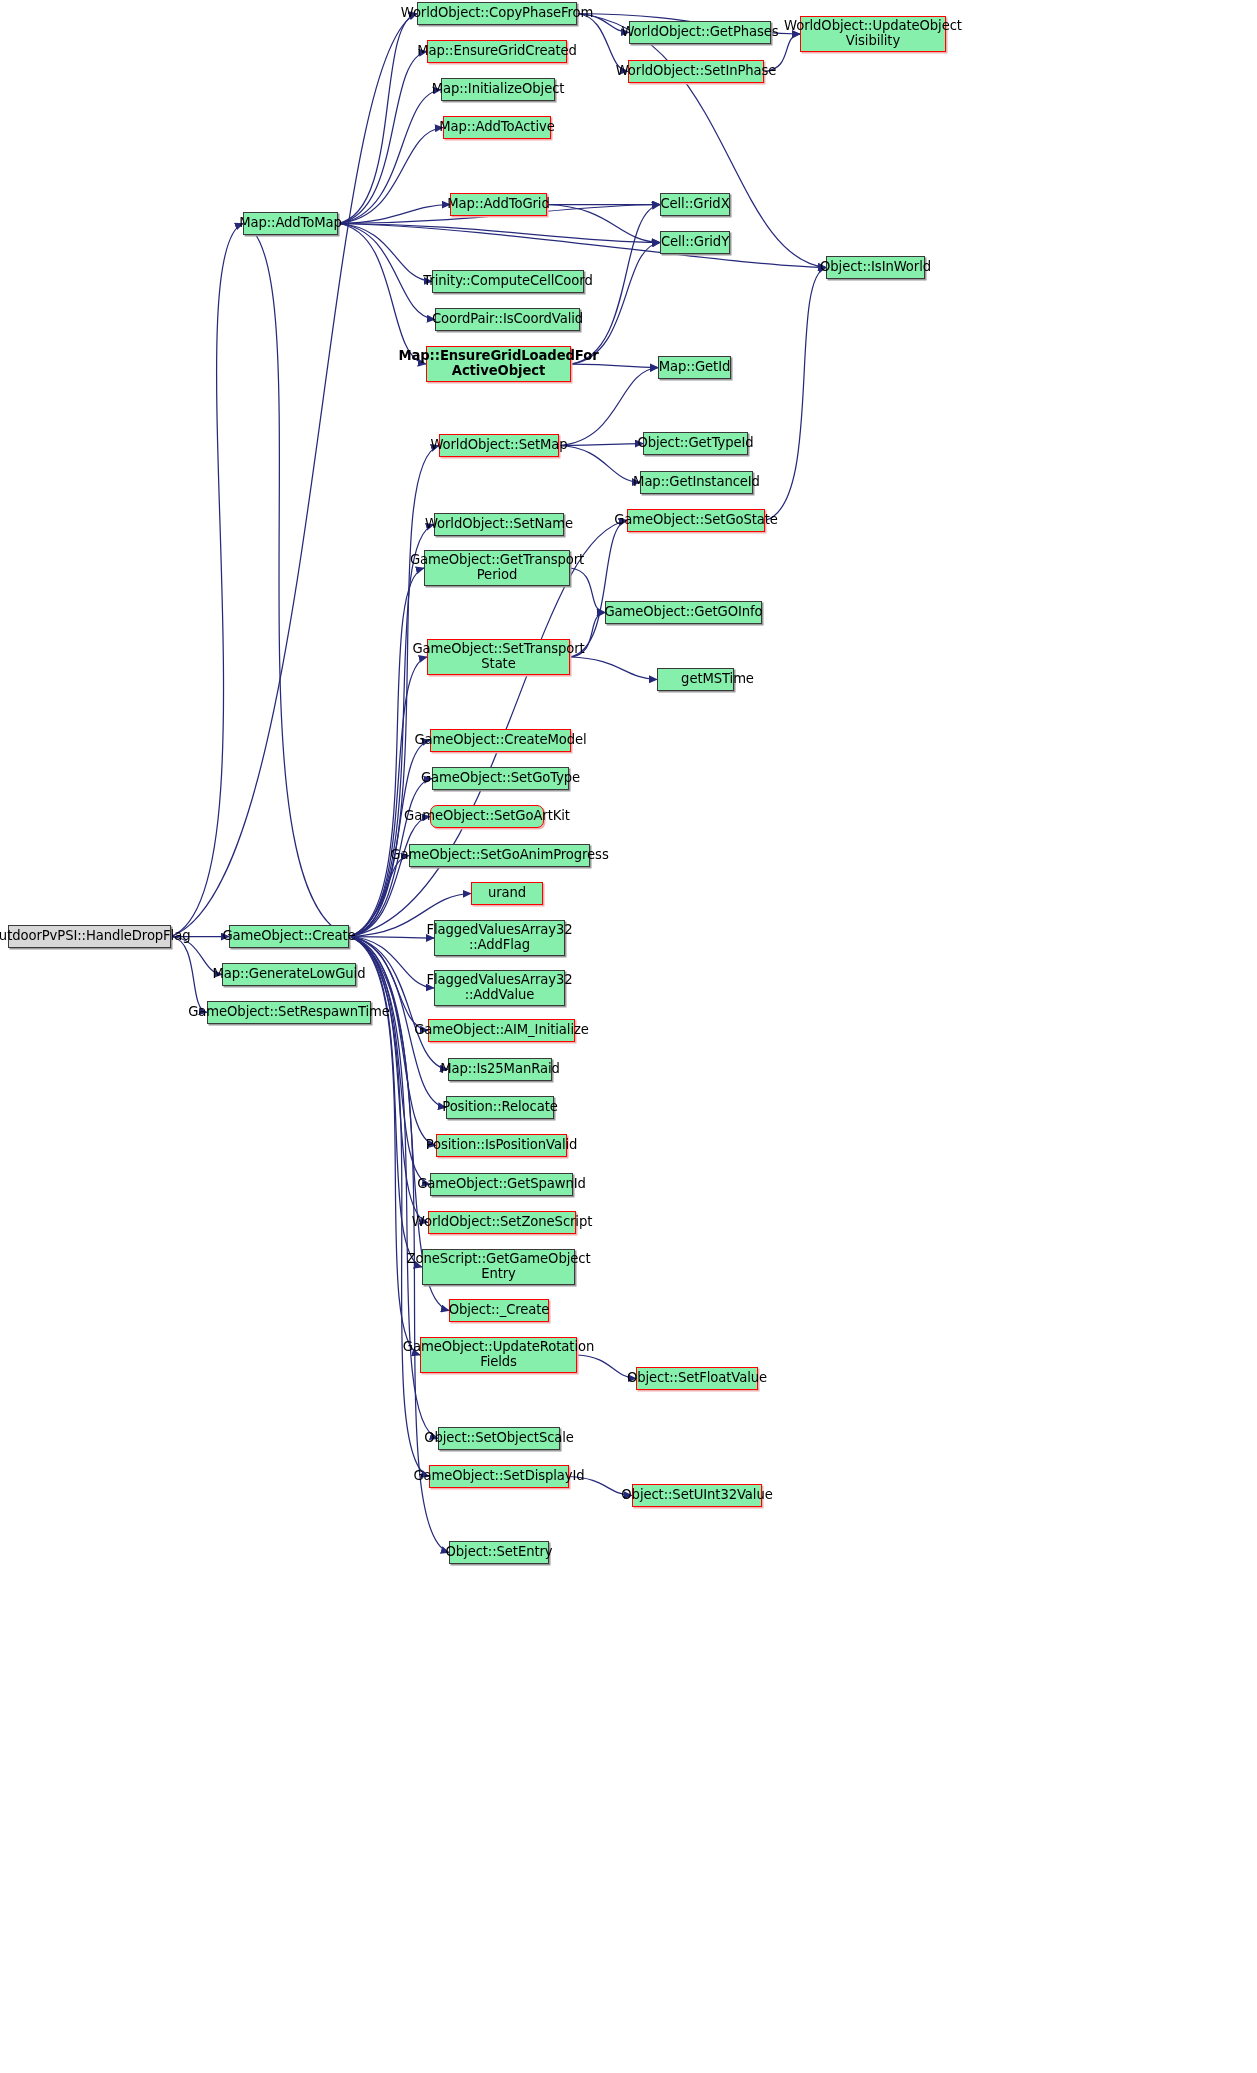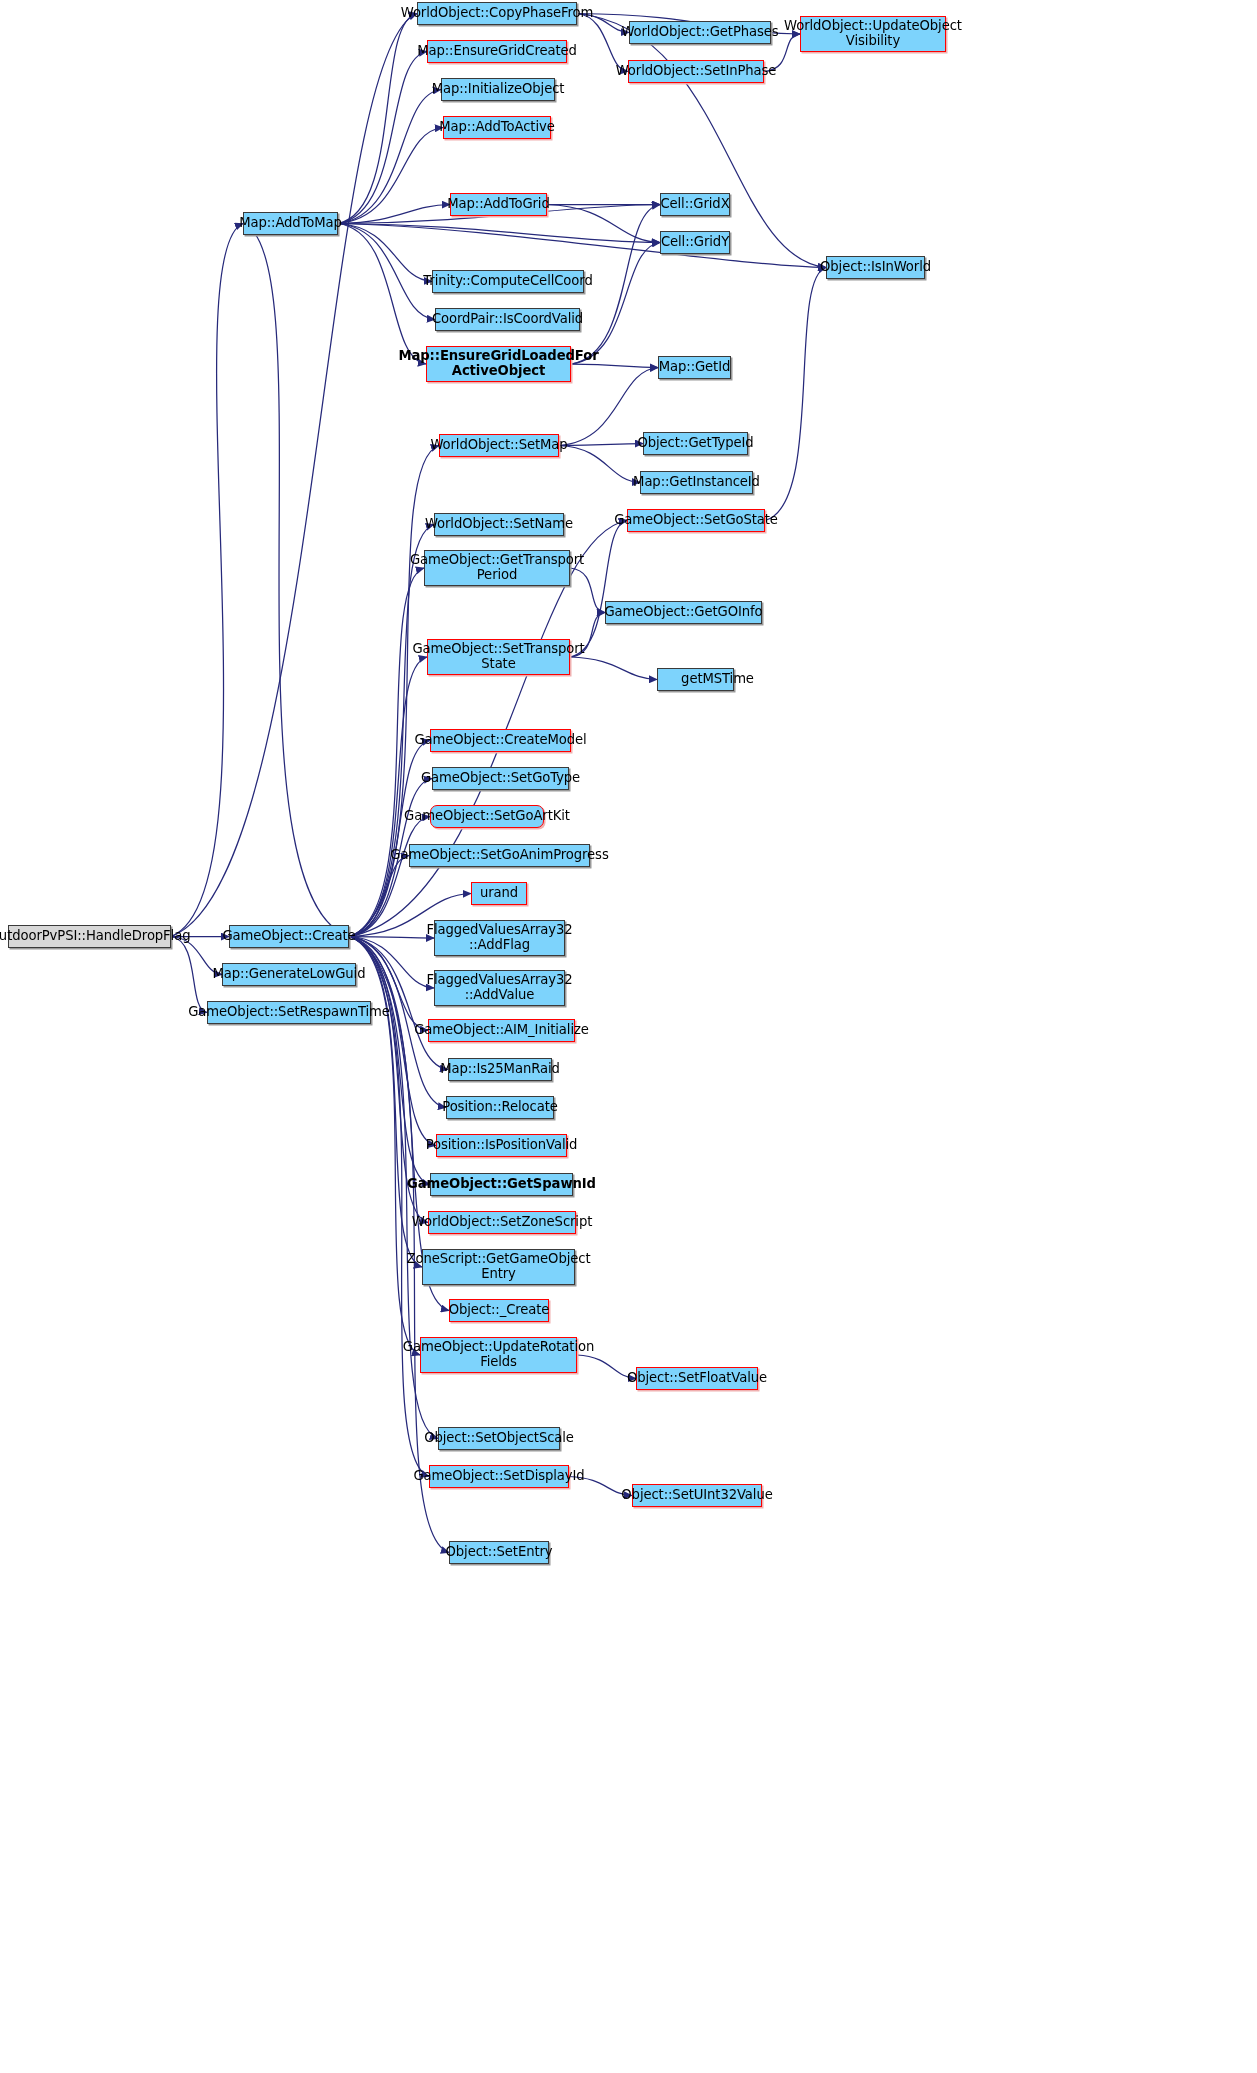--- a/index.html
+++ b/index.html
@@ -1,20 +1,20 @@
 <!DOCTYPE html>
 <html><head>
 <meta charset="utf-8">
 <style>
   html,body{margin:0;padding:0;background:#ffffff;}
   #canvas{position:relative;width:1257px;height:2073px;overflow:hidden;
           font-family:"DejaVu Sans","Liberation Sans",sans-serif;background:#fff;}
   svg.edges{position:absolute;left:0;top:0;width:1257px;height:2073px;pointer-events:none;}
   .node{position:absolute;box-sizing:border-box;display:flex;align-items:center;
-        justify-content:center;text-align:center;background:#7dd3fc;
+        justify-content:center;text-align:center;background:#86efac;
         font-size:13.2px;color:#000;line-height:1.12;letter-spacing:-0.1px;
         padding:1px 4px;white-space:pre-line;}
   .node.black{border:1.2px solid #3a3a3a;box-shadow:1.5px 1.5px 0 0 #9a9a9a;}
   .node.red{border:1.2px solid #ff0000;box-shadow:1.5px 1.5px 0 0 #f0b0b0;}
   .node.root{border:1.2px solid #3a3a3a;background:#d8d8d8;box-shadow:1.5px 1.5px 0 0 #9a9a9a;}
 </style>
 </head>
 <body>
 
 <div id="canvas">
@@ -119,30 +119,30 @@
       <div class="node black" style="left: 424px; top: 550px; width: 146px; height: 36px;">GameObject::GetTransport
 Period</div>
       <div class="node black" style="left: 605px; top: 601px; width: 157px; height: 23px;">GameObject::GetGOInfo</div>
       <div class="node red" style="left: 427px; top: 639px; width: 143px; height: 36px;">GameObject::SetTransport
 State</div>
       <div class="node black" style="left: 657px; top: 668px; width: 77px; height: 23px; padding-left: 48px;">getMSTime</div>
       <div class="node red" style="left: 430px; top: 729px; width: 141px; height: 23px;">GameObject::CreateModel</div>
       <div class="node black" style="left: 432px; top: 767px; width: 137px; height: 23px;">GameObject::SetGoType</div>
       <div class="node red" style="left: 430px; top: 805px; width: 114px; height: 23px; border-radius: 7px;">GameObject::SetGoArtKit</div>
       <div class="node black" style="left: 409px; top: 844px; width: 181px; height: 23px;">GameObject::SetGoAnimProgress</div>
-      <div class="node red" style="left: 471px; top: 882px; width: 56px; height: 23px;">urand</div>
+      <div class="node red" style="left: 471px; top: 882px; width: 72px; height: 23px;">urand</div>
       <div class="node black" style="left: 434px; top: 920px; width: 131px; height: 36px;">FlaggedValuesArray32
 ::AddFlag</div>
       <div class="node black" style="left: 434px; top: 970px; width: 131px; height: 36px;">FlaggedValuesArray32
 ::AddValue</div>
       <div class="node red" style="left: 428px; top: 1019px; width: 147px; height: 23px;">GameObject::AIM_Initialize</div>
       <div class="node black" style="left: 448px; top: 1058px; width: 104px; height: 23px;">Map::Is25ManRaid</div>
       <div class="node black" style="left: 446px; top: 1096px; width: 108px; height: 23px;">Position::Relocate</div>
       <div class="node red" style="left: 436px; top: 1134px; width: 131px; height: 23px;">Position::IsPositionValid</div>
-      <div class="node black" style="left: 430px; top: 1173px; width: 143px; height: 23px; font-weight: bold;">GameObject::GetSpawnId</div>
+      <div class="node black" style="left: 430px; top: 1173px; width: 143px; height: 23px;">GameObject::GetSpawnId</div>
       <div class="node red" style="left: 428px; top: 1211px; width: 148px; height: 23px;">WorldObject::SetZoneScript</div>
       <div class="node black" style="left: 422px; top: 1249px; width: 153px; height: 36px;">ZoneScript::GetGameObject
 Entry</div>
       <div class="node red" style="left: 449px; top: 1299px; width: 100px; height: 23px;">Object::_Create</div>
       <div class="node red" style="left: 420px; top: 1337px; width: 157px; height: 36px;">GameObject::UpdateRotation
 Fields</div>
       <div class="node red" style="left: 636px; top: 1367px; width: 122px; height: 23px;">Object::SetFloatValue</div>
       <div class="node black" style="left: 438px; top: 1427px; width: 122px; height: 23px;">Object::SetObjectScale</div>
       <div class="node red" style="left: 429px; top: 1465px; width: 140px; height: 23px;">GameObject::SetDisplayId</div>
       <div class="node red" style="left: 632px; top: 1484px; width: 130px; height: 23px;">Object::SetUInt32Value</div>

